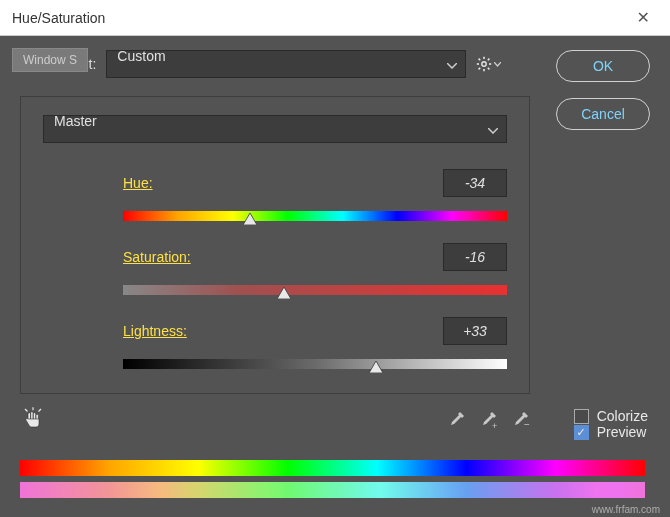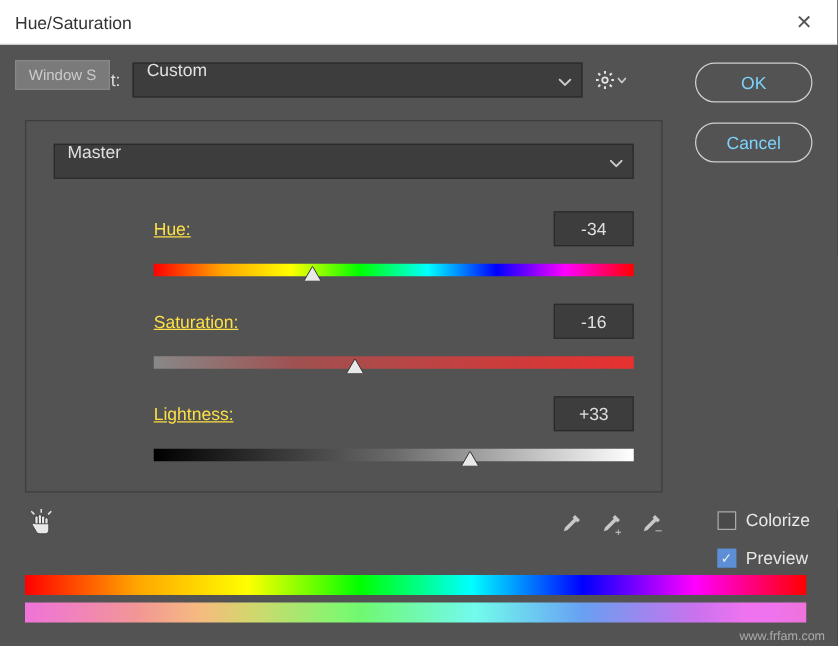--- a/index.html
+++ b/index.html
@@ -16,32 +16,32 @@
 .select.small { min-width: 170px; }
 .select-caret { position: absolute; right: 8px; top: 50%; transform: translateY(-50%); }
 .gear { color: #e4e4e4; font-size: 16px; display: flex; align-items: center; gap: 2px; }
 .btn { background: transparent; border: 1px solid #d0d0d0; color: #7dd3fc; border-radius: 16px; width: 94px; height: 32px; font-size: 14px; cursor: pointer; display: inline-flex; align-items: center; justify-content: center; }
 .right-col { position: absolute; right: 20px; top: 14px; display: flex; flex-direction: column; gap: 16px; align-items: center; }
 .panel { border: 1px solid #3d3d3d; margin: 18px 0 12px 0; padding: 18px 22px 18px 22px; width: 510px; position: relative; }
 .panel .select-row { margin-bottom: 26px; }
 .slider-block { margin-bottom: 20px; }
 .slider-row1 { display: flex; align-items: center; justify-content: space-between; margin: 0 0 12px 80px; }
 .slider-label { font-size: 14px; color: #fde047; text-decoration: underline; }
-.slider-val { background: #3d3d3d; border: 1px solid #2a2a2a; color: #e0e0e0; width: 64px; height: 28px; text-align: center; font-size: 14px; display: flex; align-items: center; justify-content: center; }
+.slider-val { background: #3d3d3d; border: 1px solid #2a2a2a; color: #e0e0e0; width: 64px; height: 28px; text-align: center; font-size: 14px; display: flex; align-items: center; justify-content: center; font-style: italic; }
 .slider-track { margin-left: 80px; height: 14px; position: relative; }
 .bar { position: absolute; left: 0; right: 0; top: 2px; height: 10px; }
 .bar.hue { background: linear-gradient(90deg, red, orange, yellow, #0f0, cyan, blue, magenta, red); }
 .bar.sat { background: linear-gradient(90deg, #888 0%, #a05050 30%, #e83030 100%); }
 .bar.light { background: linear-gradient(90deg, #000 0%, #6a6a6a 50%, #fff 100%); }
 .thumb { position: absolute; top: 4px; width: 14px; height: 12px; }
 .thumb svg { display: block; }
 .below-panel { display: flex; align-items: center; justify-content: space-between; width: 510px; margin-top: 4px; }
 .hand { color: #fff; font-size: 22px; }
 .droppers { display: flex; gap: 12px; color: #c8c8c8; font-size: 18px; }
-.checks { position: absolute; right: 22px; display: flex; flex-direction: column; gap: 14px; }
+.checks { position: absolute; right: 22px; display: flex; flex-direction: column; }
 .check-row { display: flex; align-items: center; gap: 8px; font-size: 14px; color: #e8e8e8; }
 .checkbox { width: 15px; height: 15px; border: 1px solid #aaa; background: #4a4a4a; display: flex; align-items: center; justify-content: center; font-size: 11px; color: #eee; }
 .checkbox.checked { background: #5c8fd6; border-color: #5c8fd6; }
 .spectrum-bars { margin-top: 22px; display: flex; flex-direction: column; gap: 6px; width: 625px; }
 .spectrum { height: 16px; }
 .sp1 { background: linear-gradient(90deg, red, orange, yellow, lime, cyan, blue, magenta, red); }
 .sp2 { background: linear-gradient(90deg, #ff5bbf, #ff7a7a, #b3b34d, #4fd94f, #4fd9c6, #4f86d9, #b05bff, #ff5bbf); filter: brightness(1.2) saturate(0.85); }
 .watermark { position: absolute; right: 10px; bottom: 2px; font-size: 10px; color: rgba(255,255,255,0.5); }
 </style>
 </head>

